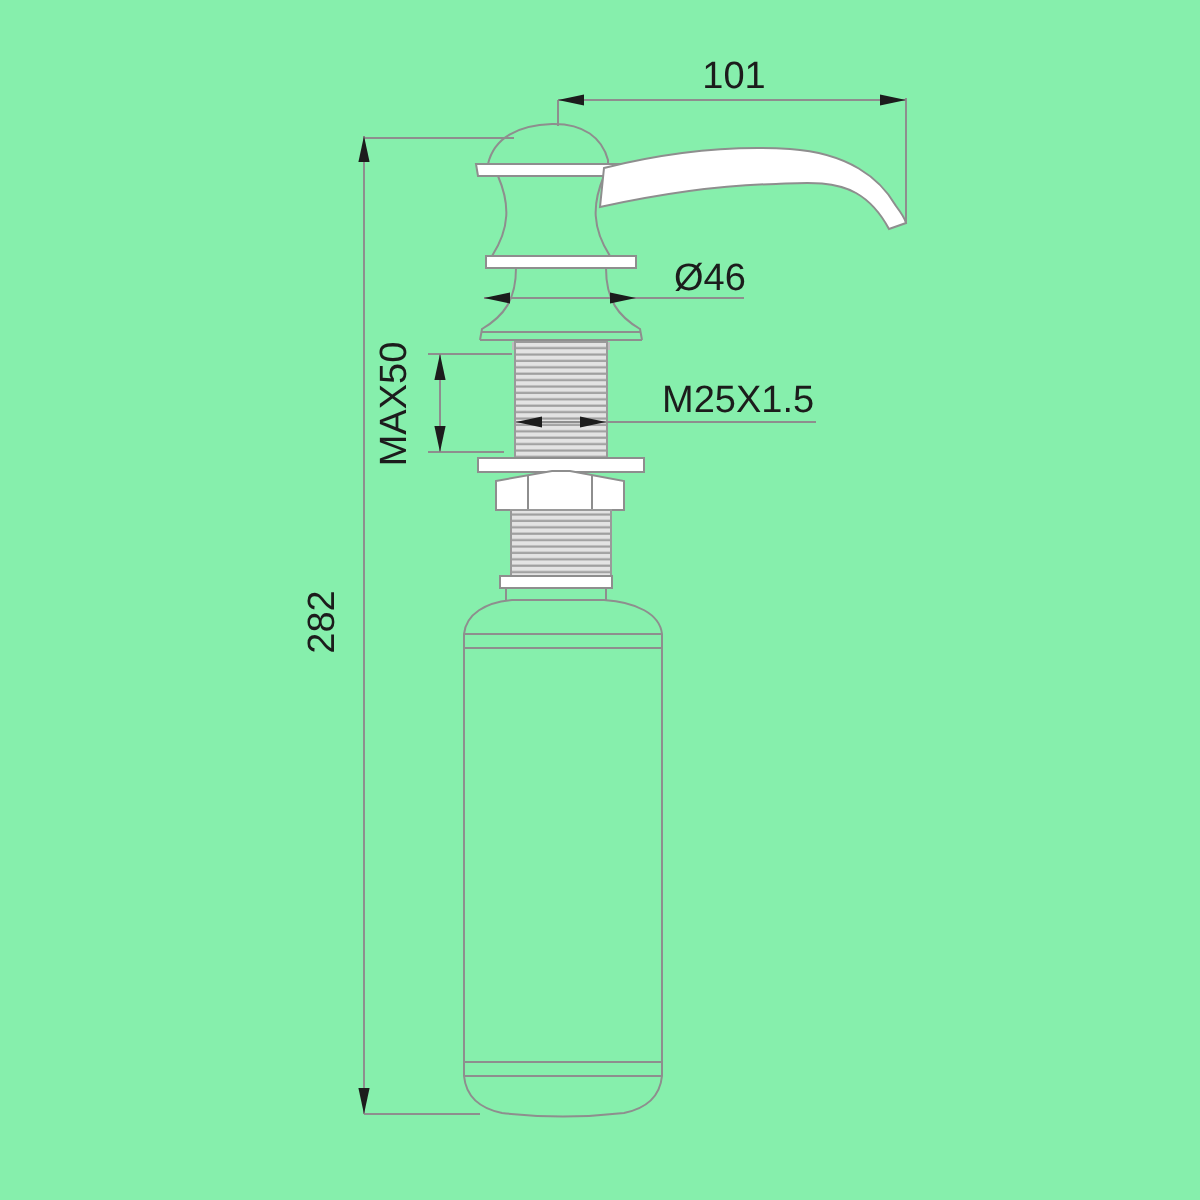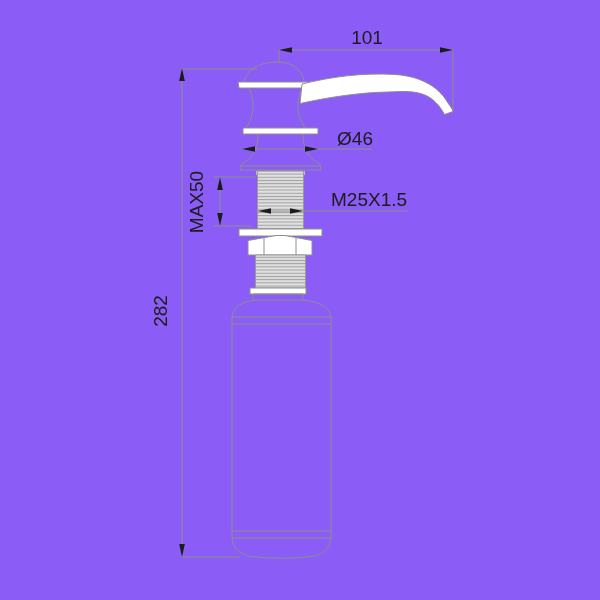--- a/index.html
+++ b/index.html
@@ -1,17 +1,17 @@
 <!DOCTYPE html>
 <html><head>
 <meta charset="utf-8">
 <style>
   html,body{margin:0;padding:0;background:#ffffff;}
   .canvas{
-    width:600px;height:600px;background:#8b5cf6;position:relative;
+    width:600px;height:600px;background:#86efac;position:relative;
     font-family:"Liberation Sans", sans-serif;
   }
   svg{display:block;}
   .outline{stroke:#8e8e8e;stroke-width:1;fill:none;}
   .outline-f{stroke:#8e8e8e;stroke-width:1;fill:#ffffff;}
   .dimline{stroke:#8e8e8e;stroke-width:1;fill:none;}
   .arrow{fill:#1c1c1c;stroke:none;}
   .dimtext{fill:#1c1c1c;font-size:19px;font-family:"Liberation Sans",sans-serif;}
 </style>
 </head>

